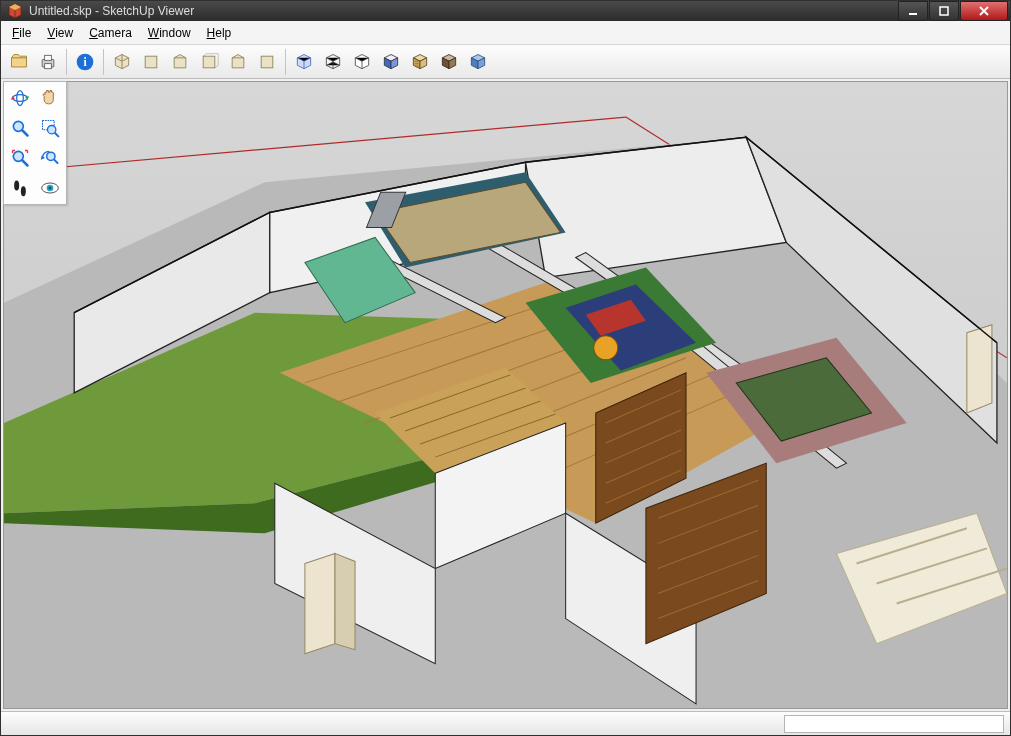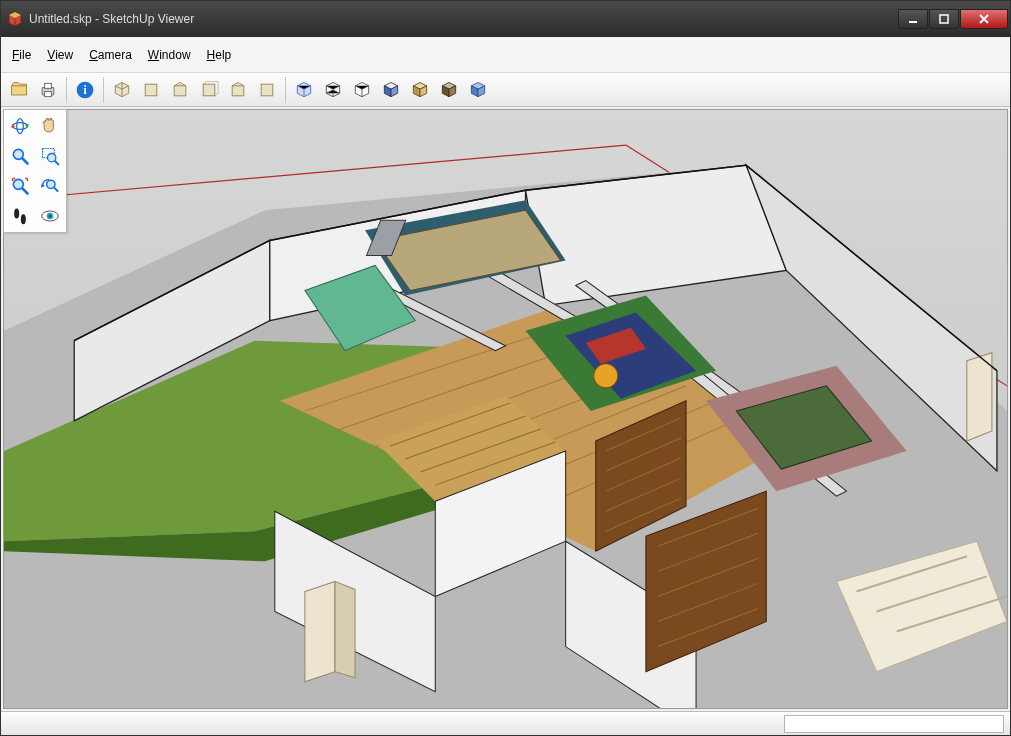--- a/index.html
+++ b/index.html
@@ -1,30 +1,30 @@
 <!DOCTYPE html>
 <html><head>
 <meta charset="utf-8">
 <style>
   * { box-sizing: border-box; margin: 0; padding: 0; }
   body { font-family: "Segoe UI", Tahoma, sans-serif; font-size: 12px; background: #000; width: 1011px; height: 736px; overflow: hidden; }
 
   
   .window { width: 1011px; height: 736px; background: #fff; display: flex; flex-direction: column; border: 1px solid #303030; }
-  .titlebar { height: 36px; background: linear-gradient(to bottom, #4a4a4a, #2c2c2c); display: flex; align-items: center; color: #fff; padding-left: 6px; position: relative; }
+  .titlebar { height: 20px; background: linear-gradient(to bottom, #4a4a4a, #2c2c2c); display: flex; align-items: center; color: #fff; padding-left: 6px; position: relative; }
   .titlebar .app-icon { width: 16px; height: 16px; margin-right: 6px; display: inline-flex; align-items: center; justify-content: center; }
   .titlebar .title-text { font-size: 12px; color: #ddd; }
   .win-controls { margin-left: auto; display: flex; height: 20px; margin-right: 2px; gap:1px; }
   .win-btn { width: 30px; height: 20px; border-radius: 0 0 3px 3px; display: flex; align-items: center; justify-content: center; border:1px solid #222; }
   .win-min, .win-max { background: linear-gradient(to bottom, #555, #333); }
   .win-close { width: 48px; background: linear-gradient(to bottom, #e07070, #b01818); }
   .win-btn svg { pointer-events: none; }
 
   
-  .menubar { height: 36px; background: #f4f4f4; display: flex; align-items: center; padding: 0 4px; gap: 2px; border-bottom: 1px solid #d6d6d6; }
+  .menubar { height: 24px; background: #f4f4f4; display: flex; align-items: center; padding: 0 4px; gap: 2px; border-bottom: 1px solid #d6d6d6; }
   .menubar .menu-item { padding: 1px 7px; cursor: default; }
   .menubar .menu-item .ul { text-decoration: underline; }
 
   
   .toolbar { height: 34px; background: linear-gradient(to bottom,#fdfdfd,#e9e9e9); border-bottom: 1px solid #bdbdbd; display: flex; align-items: center; padding: 0 4px; gap: 1px; }
   .tb-btn { width: 28px; height: 28px; display: flex; align-items: center; justify-content: center; border: 1px solid transparent; border-radius: 3px; }
   .tb-sep { width: 1px; height: 26px; background: #c4c4c4; margin: 0 3px; }
   .tb-group { display: flex; align-items: center; gap: 1px; }
 
   .content-area { flex: 1; display: flex; position: relative; background: #f0f0f0; }

